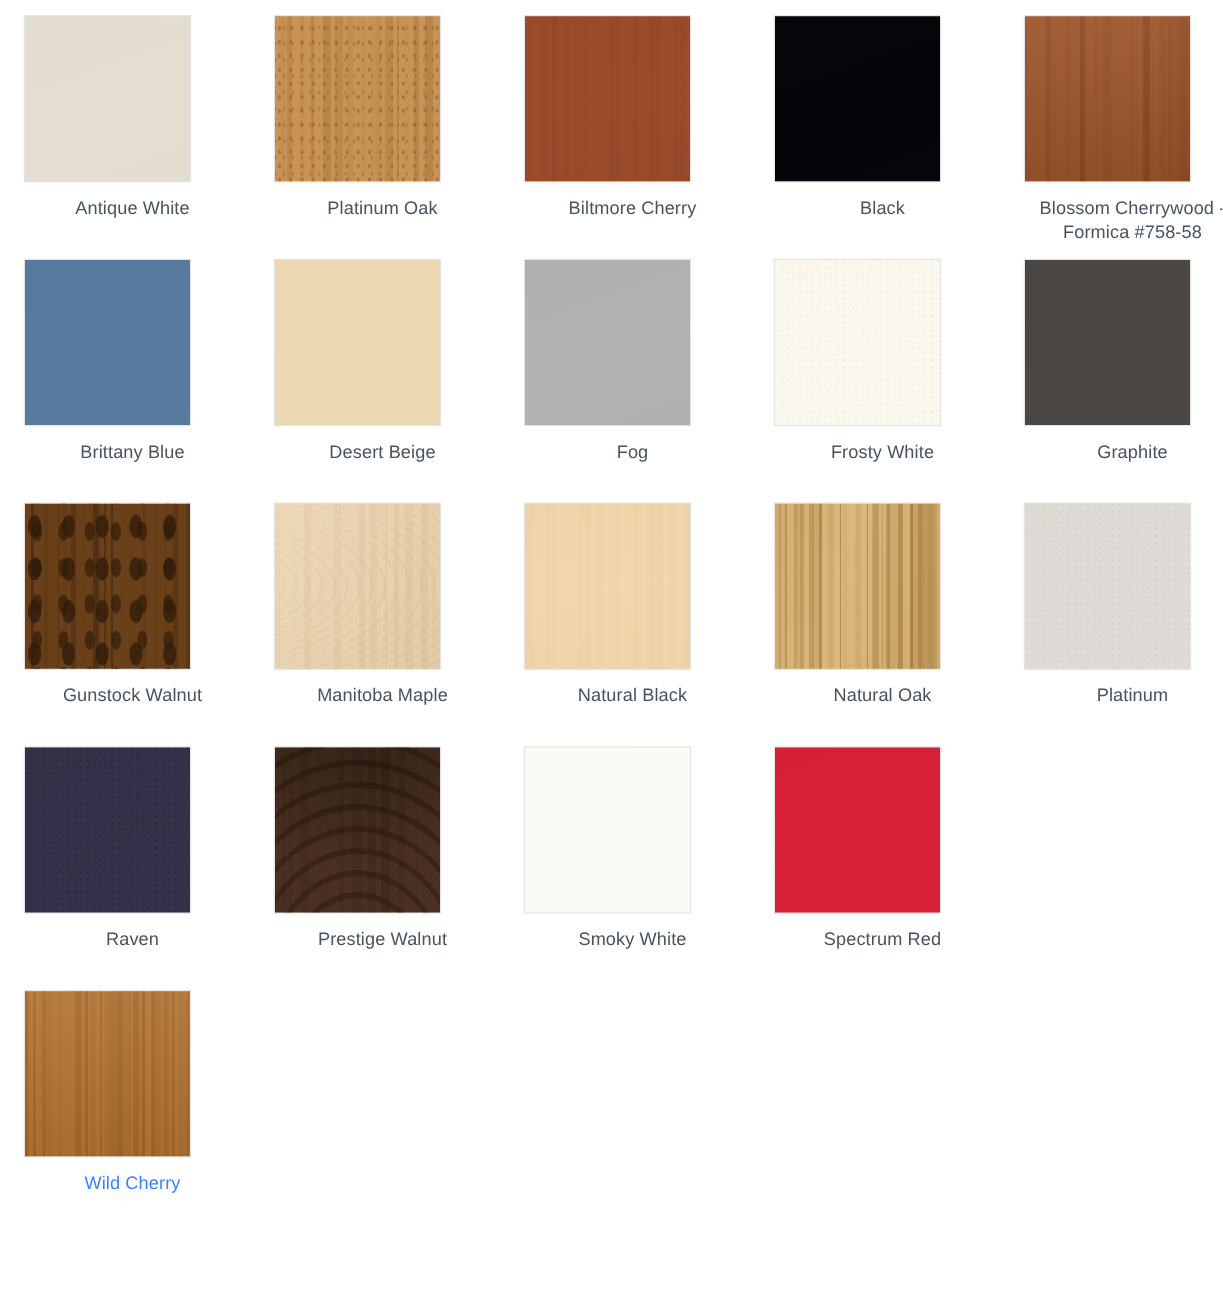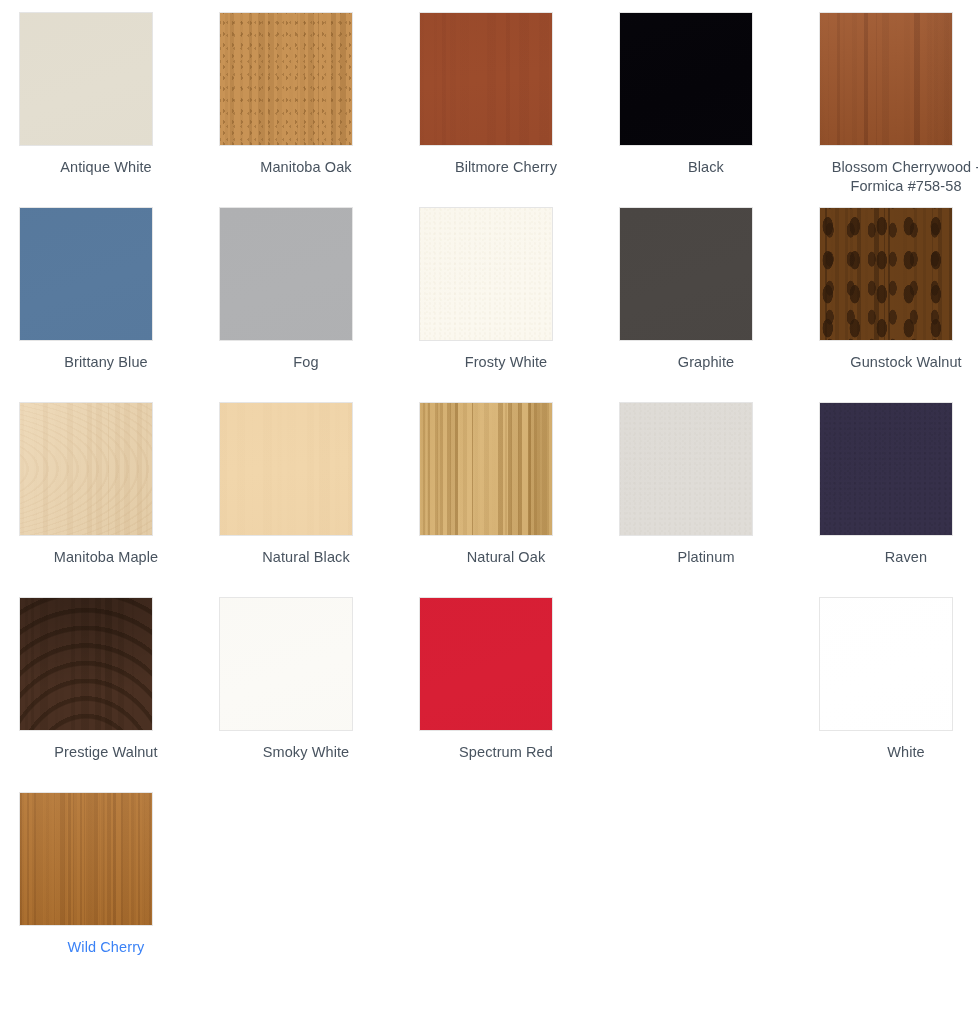--- a/index.html
+++ b/index.html
@@ -69,21 +69,21 @@
         <div class="grain-a" style="background-image: linear-gradient(160deg, rgba(216, 210, 194, 0.14), rgba(255, 255, 255, 0) 55%, rgba(216, 210, 194, 0.1));"></div>
       </div>
       <div class="swatch-label" style="color: rgb(72, 83, 95);">Antique White</div>
     </div>
     <div class="swatch-cell">
       <div class="swatch-chip" style="background-color: rgb(200, 147, 85);">
         <div class="grain-a" style="background-image: linear-gradient(90deg, transparent 0%, transparent 2.18%, rgba(140, 95, 44, 0.24) 2.18%, rgba(140, 95, 44, 0.24) 3.99%, transparent 3.99%, transparent 8.12%, rgba(140, 95, 44, 0.23) 8.12%, rgba(140, 95, 44, 0.23) 8.96%, transparent 8.96%, transparent 11.91%, rgba(140, 95, 44, 0.067) 11.91%, rgba(140, 95, 44, 0.067) 13.7%, transparent 13.7%, transparent 16.88%, rgba(140, 95, 44, 0.1) 16.88%, rgba(140, 95, 44, 0.1) 18.31%, transparent 18.31%, transparent 19.4%, rgba(140, 95, 44, 0.227) 19.4%, rgba(140, 95, 44, 0.227) 21.56%, transparent 21.56%, transparent 24.8%, rgba(140, 95, 44, 0.094) 24.8%, rgba(140, 95, 44, 0.094) 26.85%, transparent 26.85%, transparent 29.68%, rgba(140, 95, 44, 0.267) 29.68%, rgba(140, 95, 44, 0.267) 31.27%, transparent 31.27%, transparent 34.89%, rgba(140, 95, 44, 0.23) 34.89%, rgba(140, 95, 44, 0.23) 38.48%, transparent 38.48%, transparent 40.13%, rgba(140, 95, 44, 0.2) 40.13%, rgba(140, 95, 44, 0.2) 43.67%, transparent 43.67%, transparent 45.34%, rgba(140, 95, 44, 0.114) 45.34%, rgba(140, 95, 44, 0.114) 47.83%, transparent 47.83%, transparent 51.57%, rgba(140, 95, 44, 0.04) 51.57%, rgba(140, 95, 44, 0.04) 53.66%, transparent 53.66%, transparent 56.21%, rgba(140, 95, 44, 0.125) 56.21%, rgba(140, 95, 44, 0.125) 56.61%, transparent 56.61%, transparent 57.63%, rgba(140, 95, 44, 0.114) 57.63%, rgba(140, 95, 44, 0.114) 60.27%, transparent 60.27%, transparent 62.15%, rgba(140, 95, 44, 0.21) 62.15%, rgba(140, 95, 44, 0.21) 65.35%, transparent 65.35%, transparent 67.35%, rgba(140, 95, 44, 0.294) 67.35%, rgba(140, 95, 44, 0.294) 68.07%, transparent 68.07%, transparent 70.12%, rgba(140, 95, 44, 0.027) 70.12%, rgba(140, 95, 44, 0.027) 72.27%, transparent 72.27%, transparent 74.42%, rgba(140, 95, 44, 0.27) 74.42%, rgba(140, 95, 44, 0.27) 76.91%, transparent 76.91%, transparent 79.29%, rgba(140, 95, 44, 0.294) 79.29%, rgba(140, 95, 44, 0.294) 82.8%, transparent 82.8%, transparent 85.84%, rgba(140, 95, 44, 0.16) 85.84%, rgba(140, 95, 44, 0.16) 88.44%, transparent 88.44%, transparent 90.86%, rgba(140, 95, 44, 0.08) 90.86%, rgba(140, 95, 44, 0.08) 94.42%, transparent 94.42%, transparent 97.76%, rgba(140, 95, 44, 0.294) 97.76%, rgba(140, 95, 44, 0.294) 100.79%);"></div>
         <div class="grain-b" style="background-image: radial-gradient(1.6px 3.2px at 30% 25%, rgba(140, 95, 44, 0.55) 0px, rgba(140, 95, 44, 0.55) 60%, transparent 62%); background-size: 9px 11px;"></div>
         <div class="grain-c" style="background-image: radial-gradient(1.3px 2.6px at 75% 70%, rgba(140, 95, 44, 0.45) 0px, rgba(140, 95, 44, 0.45) 60%, transparent 62%); background-size: 7px 13px;"></div>
       </div>
-      <div class="swatch-label" style="color: rgb(72, 83, 95);">Manitoba Oak</div>
+      <div class="swatch-label" style="color: rgb(72, 83, 95);">Platinum Oak</div>
     </div>
     <div class="swatch-cell">
       <div class="swatch-chip" style="background-color: rgb(156, 76, 44);">
         <div class="grain-a" style="background-image: linear-gradient(90deg, transparent 0%, transparent 6.23%, rgba(122, 53, 32, 0.137) 6.23%, rgba(122, 53, 32, 0.137) 7.65%, transparent 7.65%, transparent 11.03%, rgba(122, 53, 32, 0.047) 11.03%, rgba(122, 53, 32, 0.047) 16.48%, transparent 16.48%, transparent 21.66%, rgba(122, 53, 32, 0.055) 21.66%, rgba(122, 53, 32, 0.055) 23.48%, transparent 23.48%, transparent 26.08%, rgba(122, 53, 32, 0.137) 26.08%, rgba(122, 53, 32, 0.137) 28.09%, transparent 28.09%, transparent 30.67%, rgba(122, 53, 32, 0.063) 30.67%, rgba(122, 53, 32, 0.063) 33.7%, transparent 33.7%, transparent 36.02%, rgba(122, 53, 32, 0.04) 36.02%, rgba(122, 53, 32, 0.04) 40.82%, transparent 40.82%, transparent 44.66%, rgba(122, 53, 32, 0.008) 44.66%, rgba(122, 53, 32, 0.008) 45.73%, transparent 45.73%, transparent 50.62%, rgba(122, 53, 32, 0.098) 50.62%, rgba(122, 53, 32, 0.098) 55.47%, transparent 55.47%, transparent 60.95%, rgba(122, 53, 32, 0.157) 60.95%, rgba(122, 53, 32, 0.157) 62.95%, transparent 62.95%, transparent 67.96%, rgba(122, 53, 32, 0.106) 67.96%, rgba(122, 53, 32, 0.106) 73.23%, transparent 73.23%, transparent 78.71%, rgba(122, 53, 32, 0.082) 78.71%, rgba(122, 53, 32, 0.082) 84.37%, transparent 84.37%, transparent 90.59%, rgba(122, 53, 32, 0.008) 90.59%, rgba(122, 53, 32, 0.008) 95.04%, transparent 95.04%, transparent 96.08%, rgba(122, 53, 32, 0.14) 96.08%, rgba(122, 53, 32, 0.14) 100.59%);"></div>
         <div class="grain-b" style="background-image: linear-gradient(175deg, rgba(122, 53, 32, 0.1), rgba(255, 255, 255, 0) 50%, rgba(122, 53, 32, 0.14));"></div>
       </div>
       <div class="swatch-label" style="color: rgb(72, 83, 95);">Biltmore Cherry</div>
     </div>
     <div class="swatch-cell">
       <div class="swatch-chip" style="background-color: rgb(5, 4, 9);">
@@ -99,20 +99,26 @@
       </div>
       <div class="swatch-label" style="color: rgb(72, 83, 95);">Blossom Cherrywood - Formica #758-58</div>
     </div>
     <div class="swatch-cell">
       <div class="swatch-chip" style="background-color: rgb(88, 122, 158);">
         <div class="grain-a" style="background-image: linear-gradient(160deg, rgba(76, 109, 144, 0.14), rgba(255, 255, 255, 0) 55%, rgba(76, 109, 144, 0.1));"></div>
       </div>
       <div class="swatch-label" style="color: rgb(72, 83, 95);">Brittany Blue</div>
     </div>
     <div class="swatch-cell">
+      <div class="swatch-chip" style="background-color: rgb(236, 217, 180);">
+        <div class="grain-a" style="background-image: linear-gradient(160deg, rgba(224, 203, 161, 0.14), rgba(255, 255, 255, 0) 55%, rgba(224, 203, 161, 0.1));"></div>
+      </div>
+      <div class="swatch-label" style="color: rgb(72, 83, 95);">Desert Beige</div>
+    </div>
+    <div class="swatch-cell">
       <div class="swatch-chip" style="background-color: rgb(176, 177, 179);">
         <div class="grain-a" style="background-image: linear-gradient(160deg, rgba(166, 167, 169, 0.14), rgba(255, 255, 255, 0) 55%, rgba(166, 167, 169, 0.1));"></div>
       </div>
       <div class="swatch-label" style="color: rgb(72, 83, 95);">Fog</div>
     </div>
     <div class="swatch-cell">
       <div class="swatch-chip" style="background-color: rgb(251, 248, 239);">
         <div class="grain-a" style="background-image: radial-gradient(circle at 20% 30%, rgba(239, 233, 216, 0.3) 0px, rgba(239, 233, 216, 0.3) 1px, transparent 1.4px); background-size: 5px 5px;"></div>
         <div class="grain-b" style="background-image: radial-gradient(circle at 70% 65%, rgba(239, 233, 216, 0.26) 0px, rgba(239, 233, 216, 0.26) 1px, transparent 1.4px); background-size: 7px 6px;"></div>
         <div class="grain-c" style="background-image: linear-gradient(150deg, rgba(239, 233, 216, 0.12), rgba(255, 255, 255, 0) 60%);"></div>
@@ -187,26 +193,20 @@
       <div class="swatch-label" style="color: rgb(72, 83, 95);">Smoky White</div>
     </div>
     <div class="swatch-cell">
       <div class="swatch-chip" style="background-color: rgb(216, 31, 53);">
         <div class="grain-a" style="background-image: linear-gradient(160deg, rgba(200, 26, 47, 0.14), rgba(255, 255, 255, 0) 55%, rgba(200, 26, 47, 0.1));"></div>
       </div>
       <div class="swatch-label" style="color: rgb(72, 83, 95);">Spectrum Red</div>
     </div>
     <div class="swatch-cell is-empty"></div>
     <div class="swatch-cell">
-      <div class="swatch-chip" style="background-color: rgb(255, 255, 255); box-shadow: rgb(230, 230, 230) 0px 0px 0px 1px;">
-        <div class="grain-a" style="background-image: linear-gradient(160deg, rgba(250, 250, 250, 0.14), rgba(255, 255, 255, 0) 55%, rgba(250, 250, 250, 0.1));"></div>
-      </div>
-      <div class="swatch-label" style="color: rgb(72, 83, 95);">White</div>
-    </div>
-    <div class="swatch-cell">
       <div class="swatch-chip" style="background-color: rgb(181, 116, 47);">
         <div class="grain-a" style="background-image: linear-gradient(90deg, transparent 0%, transparent 1.54%, rgba(126, 72, 23, 0.3) 1.54%, rgba(126, 72, 23, 0.3) 2.92%, transparent 2.92%, transparent 4.4%, rgba(126, 72, 23, 0.216) 4.4%, rgba(126, 72, 23, 0.216) 5.26%, transparent 5.26%, transparent 6.74%, rgba(126, 72, 23, 0.21) 6.74%, rgba(126, 72, 23, 0.21) 7.24%, transparent 7.24%, transparent 8.63%, rgba(126, 72, 23, 0.333) 8.63%, rgba(126, 72, 23, 0.333) 10.98%, transparent 10.98%, transparent 13.07%, rgba(126, 72, 23, 0.306) 13.07%, rgba(126, 72, 23, 0.306) 15.34%, transparent 15.34%, transparent 17.74%, rgba(126, 72, 23, 0.298) 17.74%, rgba(126, 72, 23, 0.298) 18.9%, transparent 18.9%, transparent 21.75%, rgba(126, 72, 23, 0.27) 21.75%, rgba(126, 72, 23, 0.27) 22.7%, transparent 22.7%, transparent 25.18%, rgba(126, 72, 23, 0.114) 25.18%, rgba(126, 72, 23, 0.114) 26.55%, transparent 26.55%, transparent 28.43%, rgba(126, 72, 23, 0.1) 28.43%, rgba(126, 72, 23, 0.1) 29.73%, transparent 29.73%, transparent 32.71%, rgba(126, 72, 23, 0.192) 32.71%, rgba(126, 72, 23, 0.192) 33.39%, transparent 33.39%, transparent 36.05%, rgba(126, 72, 23, 0.29) 36.05%, rgba(126, 72, 23, 0.29) 38.37%, transparent 38.37%, transparent 40.21%, rgba(126, 72, 23, 0.33) 40.21%, rgba(126, 72, 23, 0.33) 41.73%, transparent 41.73%, transparent 43.11%, rgba(126, 72, 23, 0.224) 43.11%, rgba(126, 72, 23, 0.224) 43.75%, transparent 43.75%, transparent 46.7%, rgba(126, 72, 23, 0.306) 46.7%, rgba(126, 72, 23, 0.306) 47.56%, transparent 47.56%, transparent 48.8%, rgba(126, 72, 23, 0.23) 48.8%, rgba(126, 72, 23, 0.23) 49.23%, transparent 49.23%, transparent 50.91%, rgba(126, 72, 23, 0.047) 50.91%, rgba(126, 72, 23, 0.047) 53.26%, transparent 53.26%, transparent 54.34%, rgba(126, 72, 23, 0.314) 54.34%, rgba(126, 72, 23, 0.314) 56.58%, transparent 56.58%, transparent 58.03%, rgba(126, 72, 23, 0.125) 58.03%, rgba(126, 72, 23, 0.125) 59.52%, transparent 59.52%, transparent 61.27%, rgba(126, 72, 23, 0.286) 61.27%, rgba(126, 72, 23, 0.286) 63.54%, transparent 63.54%, transparent 64.87%, rgba(126, 72, 23, 0.325) 64.87%, rgba(126, 72, 23, 0.325) 66.19%, transparent 66.19%, transparent 68.94%, rgba(126, 72, 23, 0.235) 68.94%, rgba(126, 72, 23, 0.235) 70.01%, transparent 70.01%, transparent 72.04%, rgba(126, 72, 23, 0.016) 72.04%, rgba(126, 72, 23, 0.016) 72.58%, transparent 72.58%, transparent 74.31%, rgba(126, 72, 23, 0.125) 74.31%, rgba(126, 72, 23, 0.125) 76.17%, transparent 76.17%, transparent 78.09%, rgba(126, 72, 23, 0.306) 78.09%, rgba(126, 72, 23, 0.306) 79.23%, transparent 79.23%, transparent 80.49%, rgba(126, 72, 23, 0.082) 80.49%, rgba(126, 72, 23, 0.082) 82.29%, transparent 82.29%, transparent 84.45%, rgba(126, 72, 23, 0.224) 84.45%, rgba(126, 72, 23, 0.224) 85.41%, transparent 85.41%, transparent 87.12%, rgba(126, 72, 23, 0.157) 87.12%, rgba(126, 72, 23, 0.157) 88.1%, transparent 88.1%, transparent 89.87%, rgba(126, 72, 23, 0.082) 89.87%, rgba(126, 72, 23, 0.082) 90.92%, transparent 90.92%, transparent 93.75%, rgba(126, 72, 23, 0.17) 93.75%, rgba(126, 72, 23, 0.17) 95.18%, transparent 95.18%, transparent 98.04%, rgba(126, 72, 23, 0.09) 98.04%, rgba(126, 72, 23, 0.09) 99.82%, transparent 99.82%, transparent 101.96%, rgba(126, 72, 23, 0.27) 101.96%, rgba(126, 72, 23, 0.27) 103.55%);"></div>
         <div class="grain-b" style="background-image: linear-gradient(90deg, transparent 0%, transparent 3.42%, rgba(126, 72, 23, 0.09) 3.42%, rgba(126, 72, 23, 0.09) 6.33%, transparent 6.33%, transparent 10.47%, rgba(126, 72, 23, 0.05) 10.47%, rgba(126, 72, 23, 0.05) 12.67%, transparent 12.67%, transparent 13.68%, rgba(126, 72, 23, 0.1) 13.68%, rgba(126, 72, 23, 0.1) 16.13%, transparent 16.13%, transparent 20.87%, rgba(126, 72, 23, 0.125) 20.87%, rgba(126, 72, 23, 0.125) 24.99%, transparent 24.99%, transparent 26.97%, rgba(126, 72, 23, 0.04) 26.97%, rgba(126, 72, 23, 0.04) 31.33%, transparent 31.33%, transparent 33.46%, rgba(126, 72, 23, 0.04) 33.46%, rgba(126, 72, 23, 0.04) 35.89%, transparent 35.89%, transparent 38.2%, rgba(126, 72, 23, 0.067) 38.2%, rgba(126, 72, 23, 0.067) 39.79%, transparent 39.79%, transparent 42.83%, rgba(126, 72, 23, 0.118) 42.83%, rgba(126, 72, 23, 0.118) 45.11%, transparent 45.11%, transparent 49.87%, rgba(126, 72, 23, 0.165) 49.87%, rgba(126, 72, 23, 0.165) 54.18%, transparent 54.18%, transparent 56.89%, rgba(126, 72, 23, 0.114) 56.89%, rgba(126, 72, 23, 0.114) 57.6%, transparent 57.6%, transparent 59.15%, rgba(126, 72, 23, 0.17) 59.15%, rgba(126, 72, 23, 0.17) 60.29%, transparent 60.29%, transparent 64.52%, rgba(126, 72, 23, 0.098) 64.52%, rgba(126, 72, 23, 0.098) 66.36%, transparent 66.36%, transparent 69.19%, rgba(126, 72, 23, 0.18) 69.19%, rgba(126, 72, 23, 0.18) 73.17%, transparent 73.17%, transparent 74.41%, rgba(126, 72, 23, 0.125) 74.41%, rgba(126, 72, 23, 0.125) 77.26%, transparent 77.26%, transparent 81.31%, rgba(126, 72, 23, 0.098) 81.31%, rgba(126, 72, 23, 0.098) 85.5%, transparent 85.5%, transparent 90.78%, rgba(126, 72, 23, 0.11) 90.78%, rgba(126, 72, 23, 0.11) 91.57%, transparent 91.57%, transparent 96.82%, rgba(126, 72, 23, 0.024) 96.82%, rgba(126, 72, 23, 0.024) 97.23%, transparent 97.23%, transparent 99.29%, rgba(126, 72, 23, 0.07) 99.29%, rgba(126, 72, 23, 0.07) 102.14%);"></div>
         <div class="grain-c" style="background-image: linear-gradient(rgba(255, 255, 255, 0.1), rgba(0, 0, 0, 0.08));"></div>
       </div>
       <div class="swatch-label" style="color: #3b82f6;">Wild Cherry</div>
     </div>
     <div class="swatch-cell is-empty"></div>
   </div>
 

